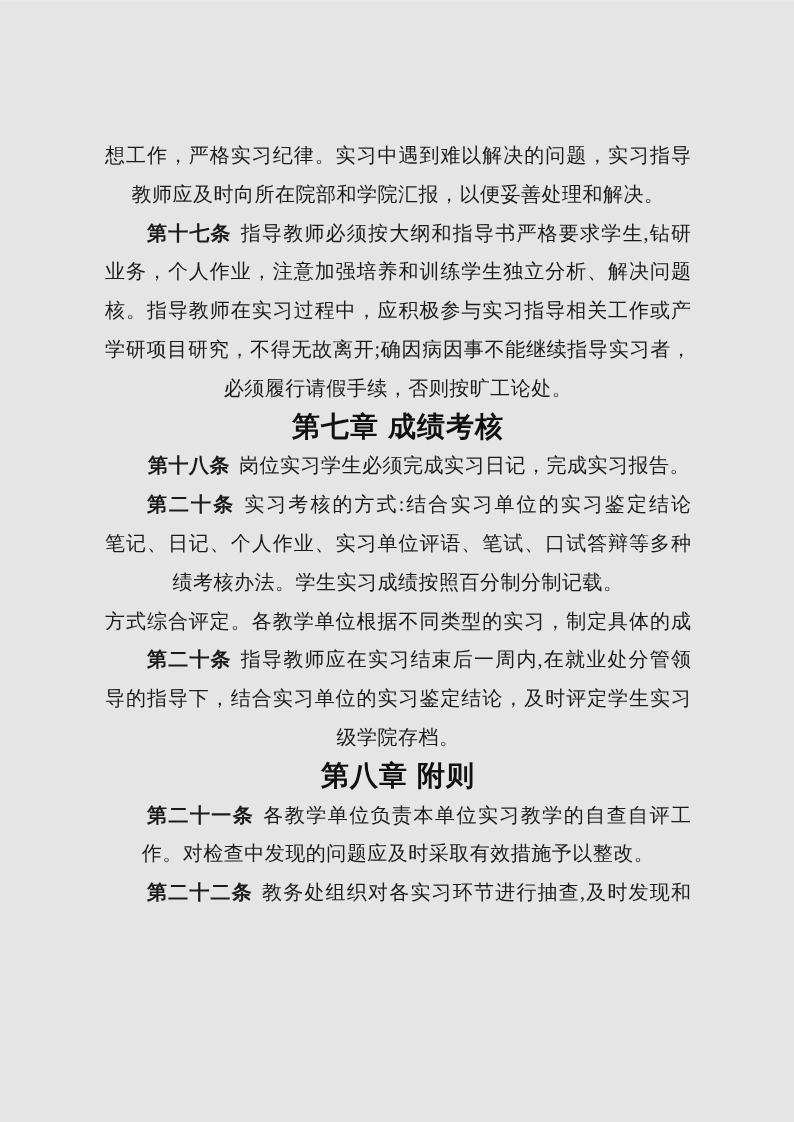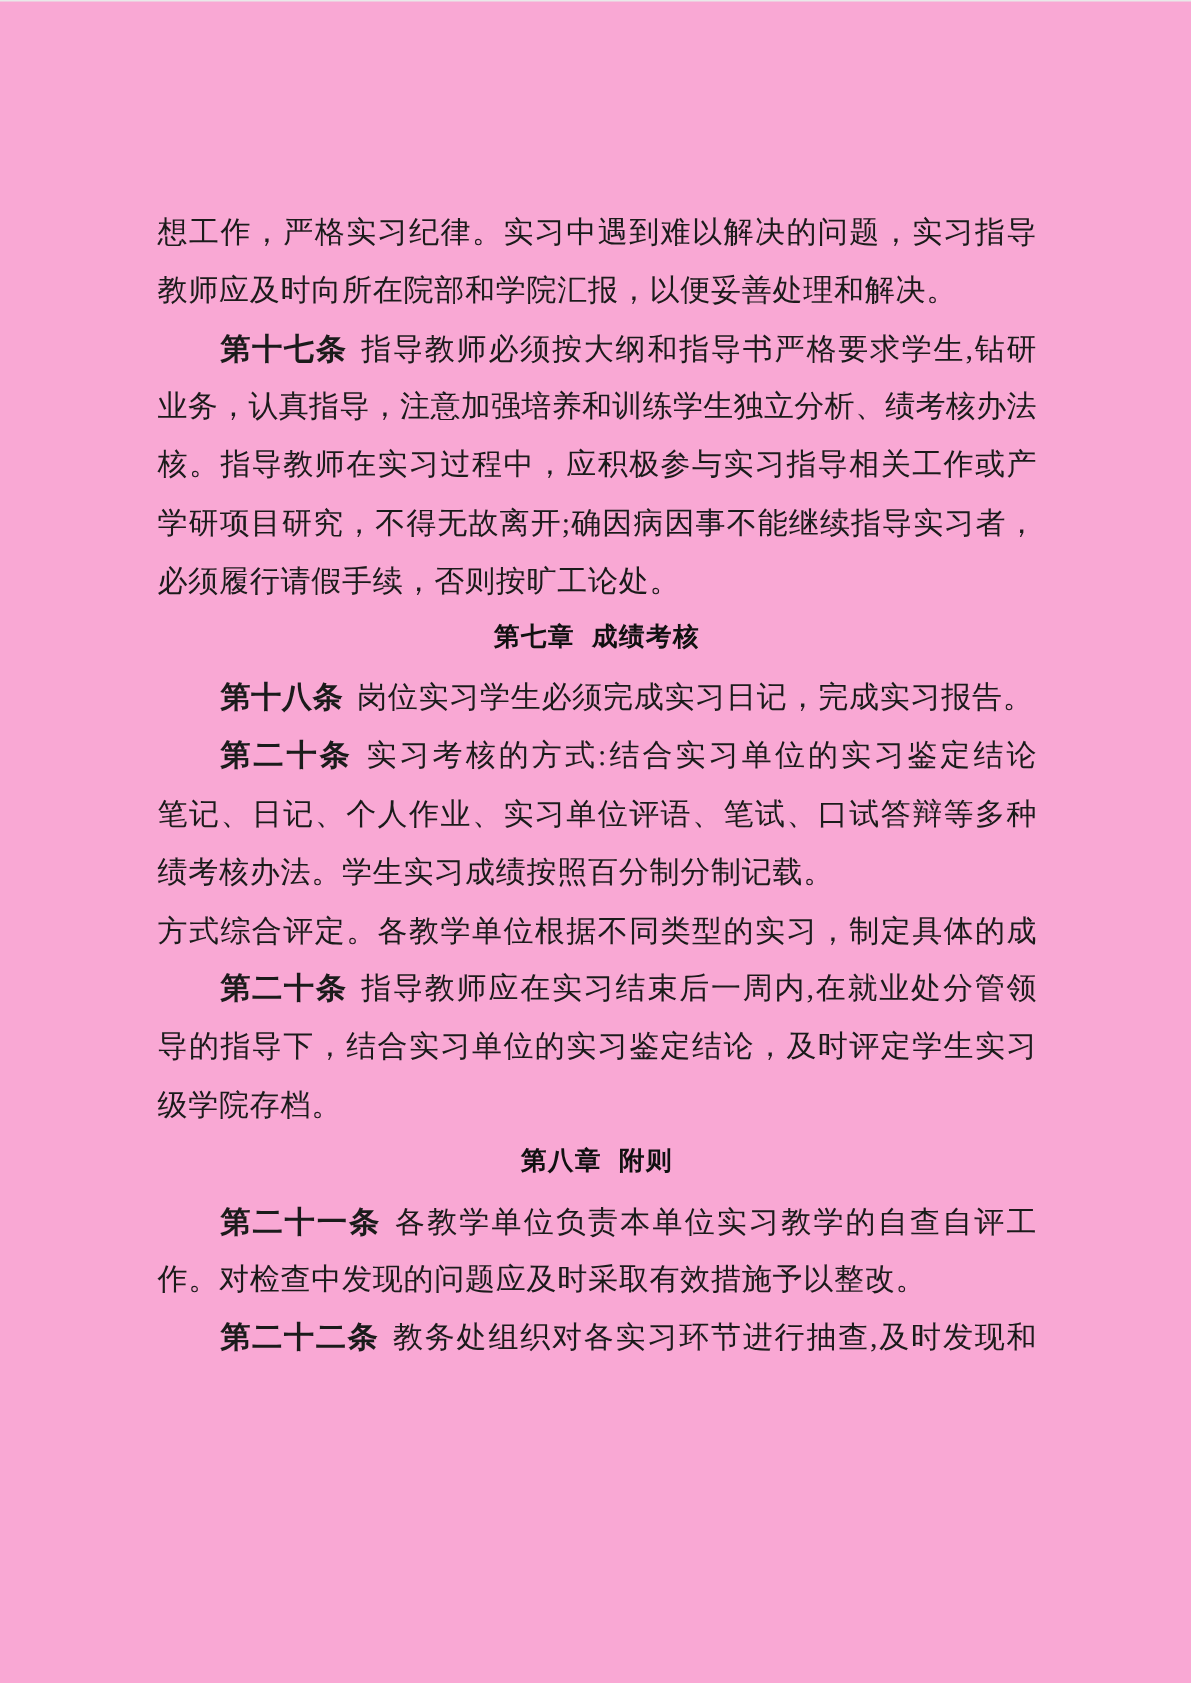--- a/index.html
+++ b/index.html
@@ -4,75 +4,75 @@
 <style>
   html, body {
     margin: 0;
     padding: 0;
     background: #ffffff;
   }
   .page {
     position: relative;
     width: 794px;
     height: 1122px;
-    background: #f9a8d4;
+    background: #e5e5e5;
     overflow: hidden;
     font-family: "Liberation Serif", "DejaVu Serif", serif;
     color: #1b1b1b;
   }
   .page-top-edge {
     position: absolute;
     top: 0; left: 0; right: 0;
     height: 1px;
     background: #e9e9e9;
   }
   .content {
     position: absolute;
     left: 105px;
     top: 136px;
     width: 586px;
   }
   .line {
     height: 38.8px;
     line-height: 38.8px;
     font-size: 20px;
-    text-align: left;
+    text-align: center;
     letter-spacing: 0.5px;
   }
   .line.j {
     text-align: justify;
     text-align-last: justify;
     letter-spacing: 0;
   }
   .line.indent {
     padding-left: 42px;
   }
   .term {
     font-weight: bold;
     margin-right: 9px;
   }
   .line.heading {
-    font-family: Liberation Mono, monospace;
+    font-family: Liberation Sans, sans-serif;
     font-weight: bold;
-    font-size: 17px;
+    font-size: 28px;
     text-align: center;
     letter-spacing: 1px;
     color: #111111;
   }
 </style>
 </head>
 <body>
 
 <div class="page">
   <div class="page-top-edge"></div>
   <div class="content">
       <div class="line j"><span>想工作，严格实习纪律。实习中遇到难以解决的问题，实习指导</span></div>
       <div class="line"><span>教师应及时向所在院部和学院汇报，以便妥善处理和解决。</span></div>
       <div class="line j indent"><b class="term">第十七条</b><span>指导教师必须按大纲和指导书严格要求学生,钻研</span></div>
-      <div class="line j"><span>业务，认真指导，注意加强培养和训练学生独立分析、绩考核办法</span></div>
+      <div class="line j"><span>业务，个人作业，注意加强培养和训练学生独立分析、解决问题</span></div>
       <div class="line j"><span>核。指导教师在实习过程中，应积极参与实习指导相关工作或产</span></div>
       <div class="line j"><span>学研项目研究，不得无故离开;确因病因事不能继续指导实习者，</span></div>
       <div class="line"><span>必须履行请假手续，否则按旷工论处。</span></div>
       <div class="line heading"><span>第七章 成绩考核</span></div>
       <div class="line indent"><b class="term">第十八条</b><span>岗位实习学生必须完成实习日记，完成实习报告。</span></div>
       <div class="line j indent"><b class="term">第二十条</b><span>实习考核的方式:结合实习单位的实习鉴定结论</span></div>
       <div class="line j"><span>笔记、日记、个人作业、实习单位评语、笔试、口试答辩等多种</span></div>
       <div class="line"><span>绩考核办法。学生实习成绩按照百分制分制记载。</span></div>
       <div class="line j"><span>方式综合评定。各教学单位根据不同类型的实习，制定具体的成</span></div>
       <div class="line j indent"><b class="term">第二十条</b><span>指导教师应在实习结束后一周内,在就业处分管领</span></div>

